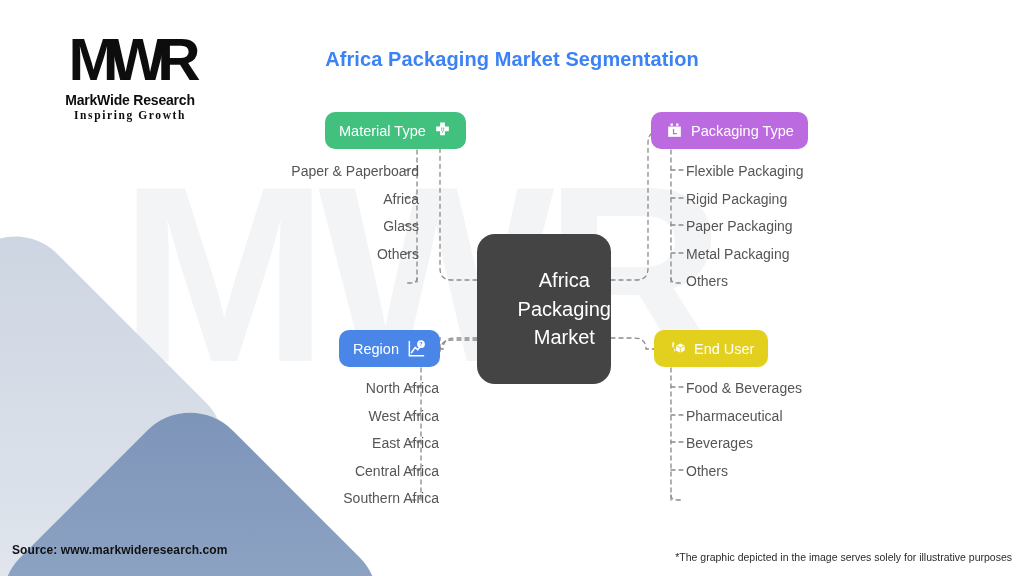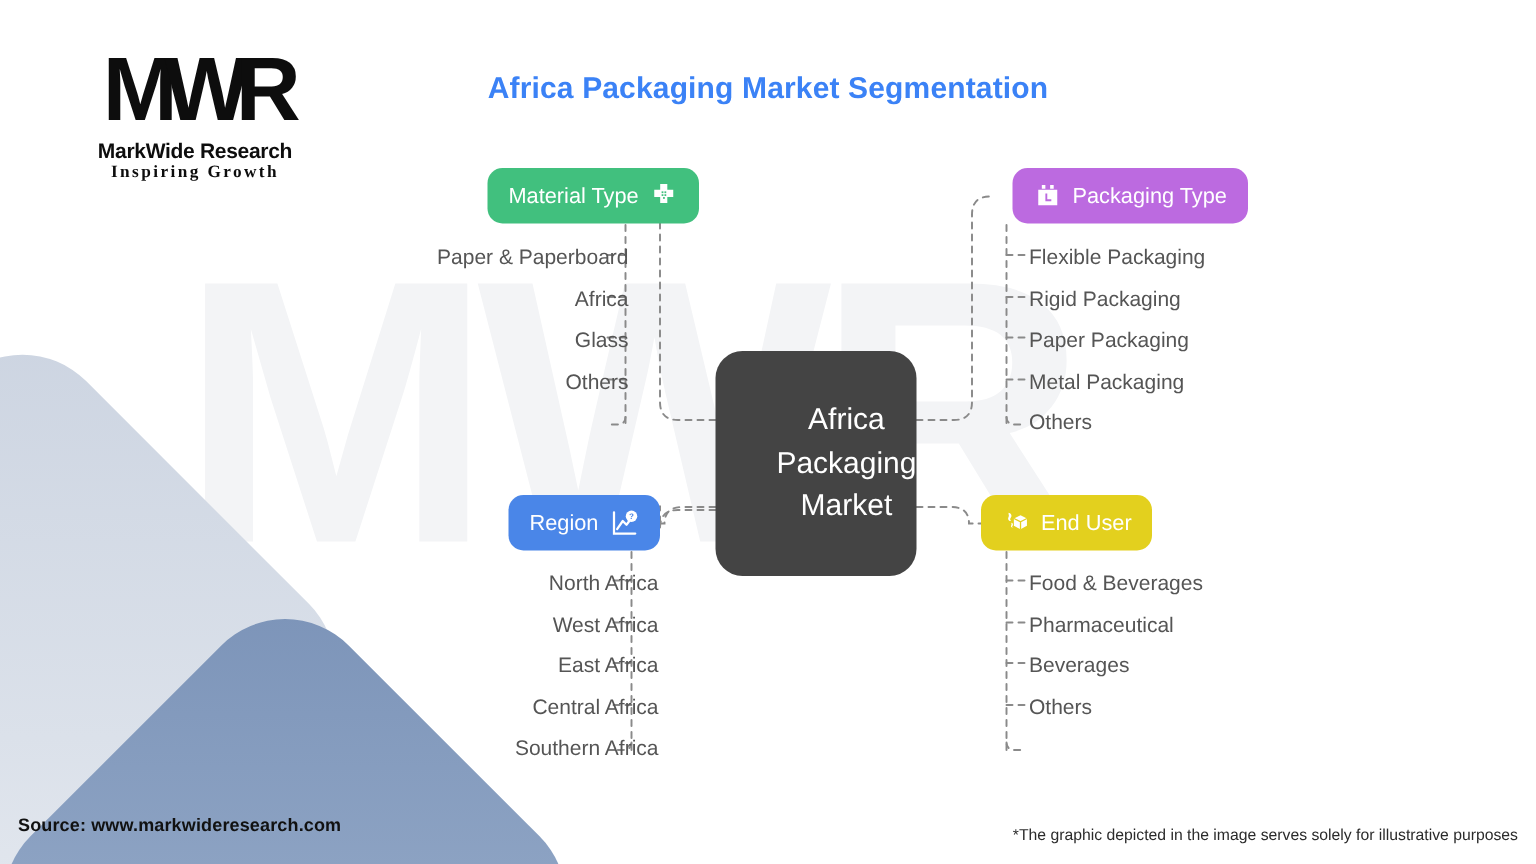--- a/index.html
+++ b/index.html
@@ -86,21 +86,21 @@
     display:flex; align-items:center; gap:7px;
     height:37px; padding:0 14px;
     border-radius:10px;
     color:#ffffff;
     font-size:14.5px;
     white-space:nowrap;
     z-index:6;
   }
   .badge .ico { display:flex; align-items:center; }
   #badge-material { left:293px; top:112px; background:#41c07e;margin-left:32px; }
-  #badge-packaging { left:651px; top:112px; background:#bc6ae0;margin-left:24px; }
+  #badge-packaging { left:651px; top:112px; background:#bc6ae0; }
   #badge-region    { left:339px; top:330px; background:#4a86e8; }
   #badge-enduser   { left:654px; top:330px; background:#e3d01e; }
 
   
   .leaf-list { position:absolute; z-index:6; }
   .leaf {
     font-size:14px; color:#555555;
     height:27.5px; line-height:27.5px;
     white-space:nowrap;
   }

